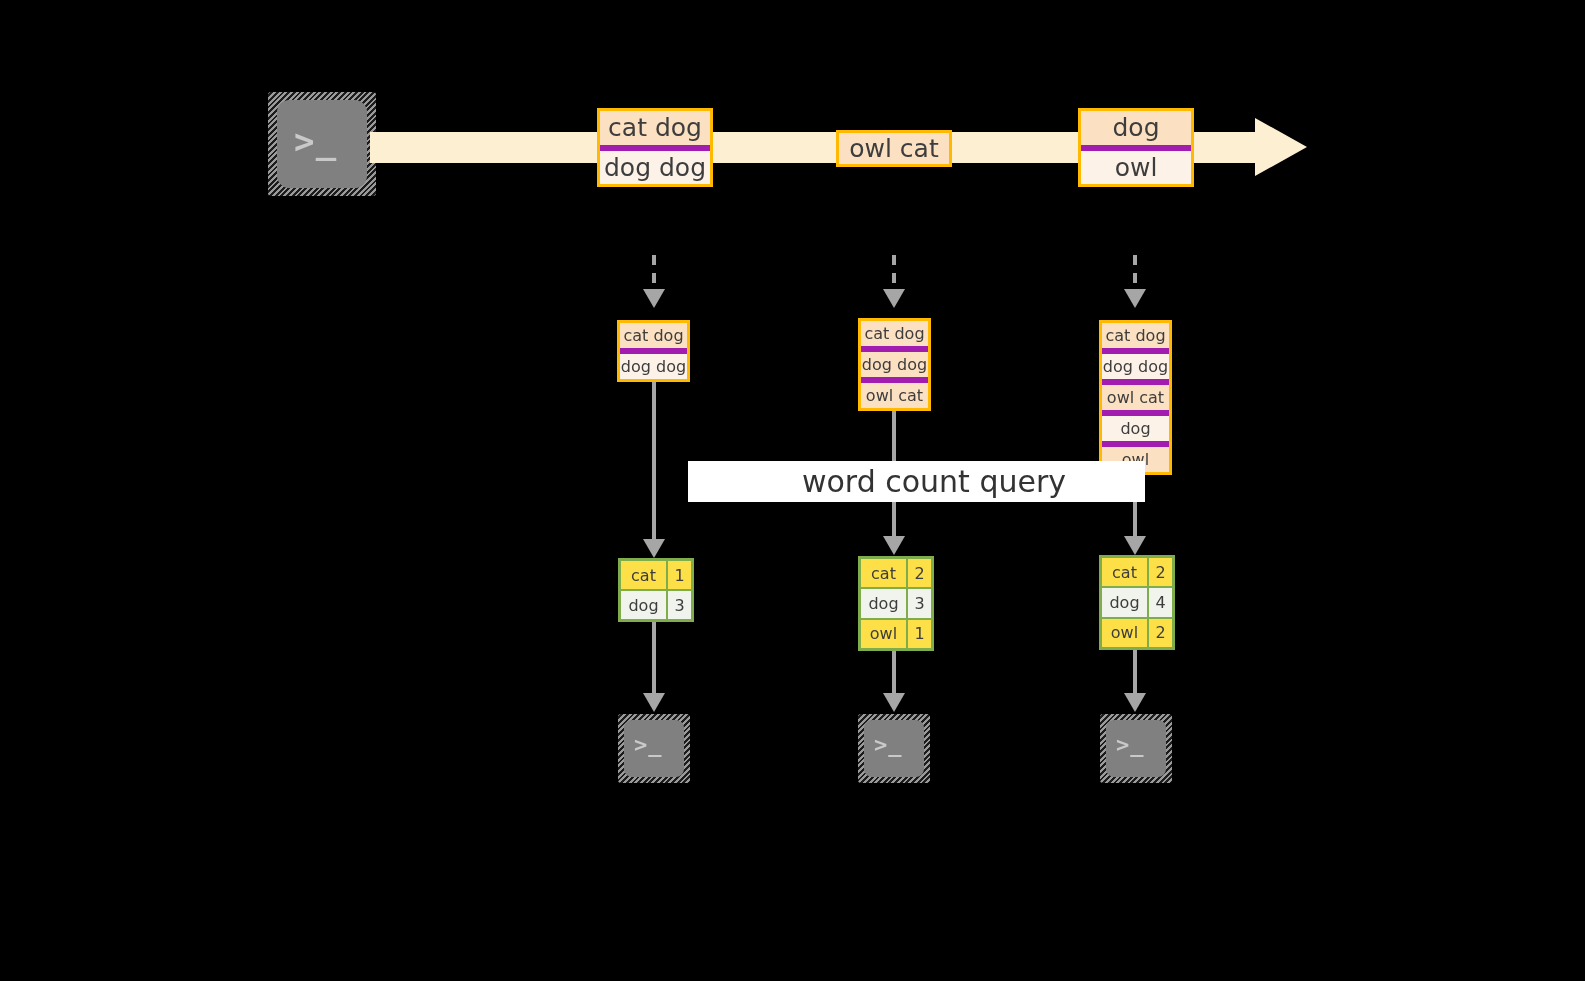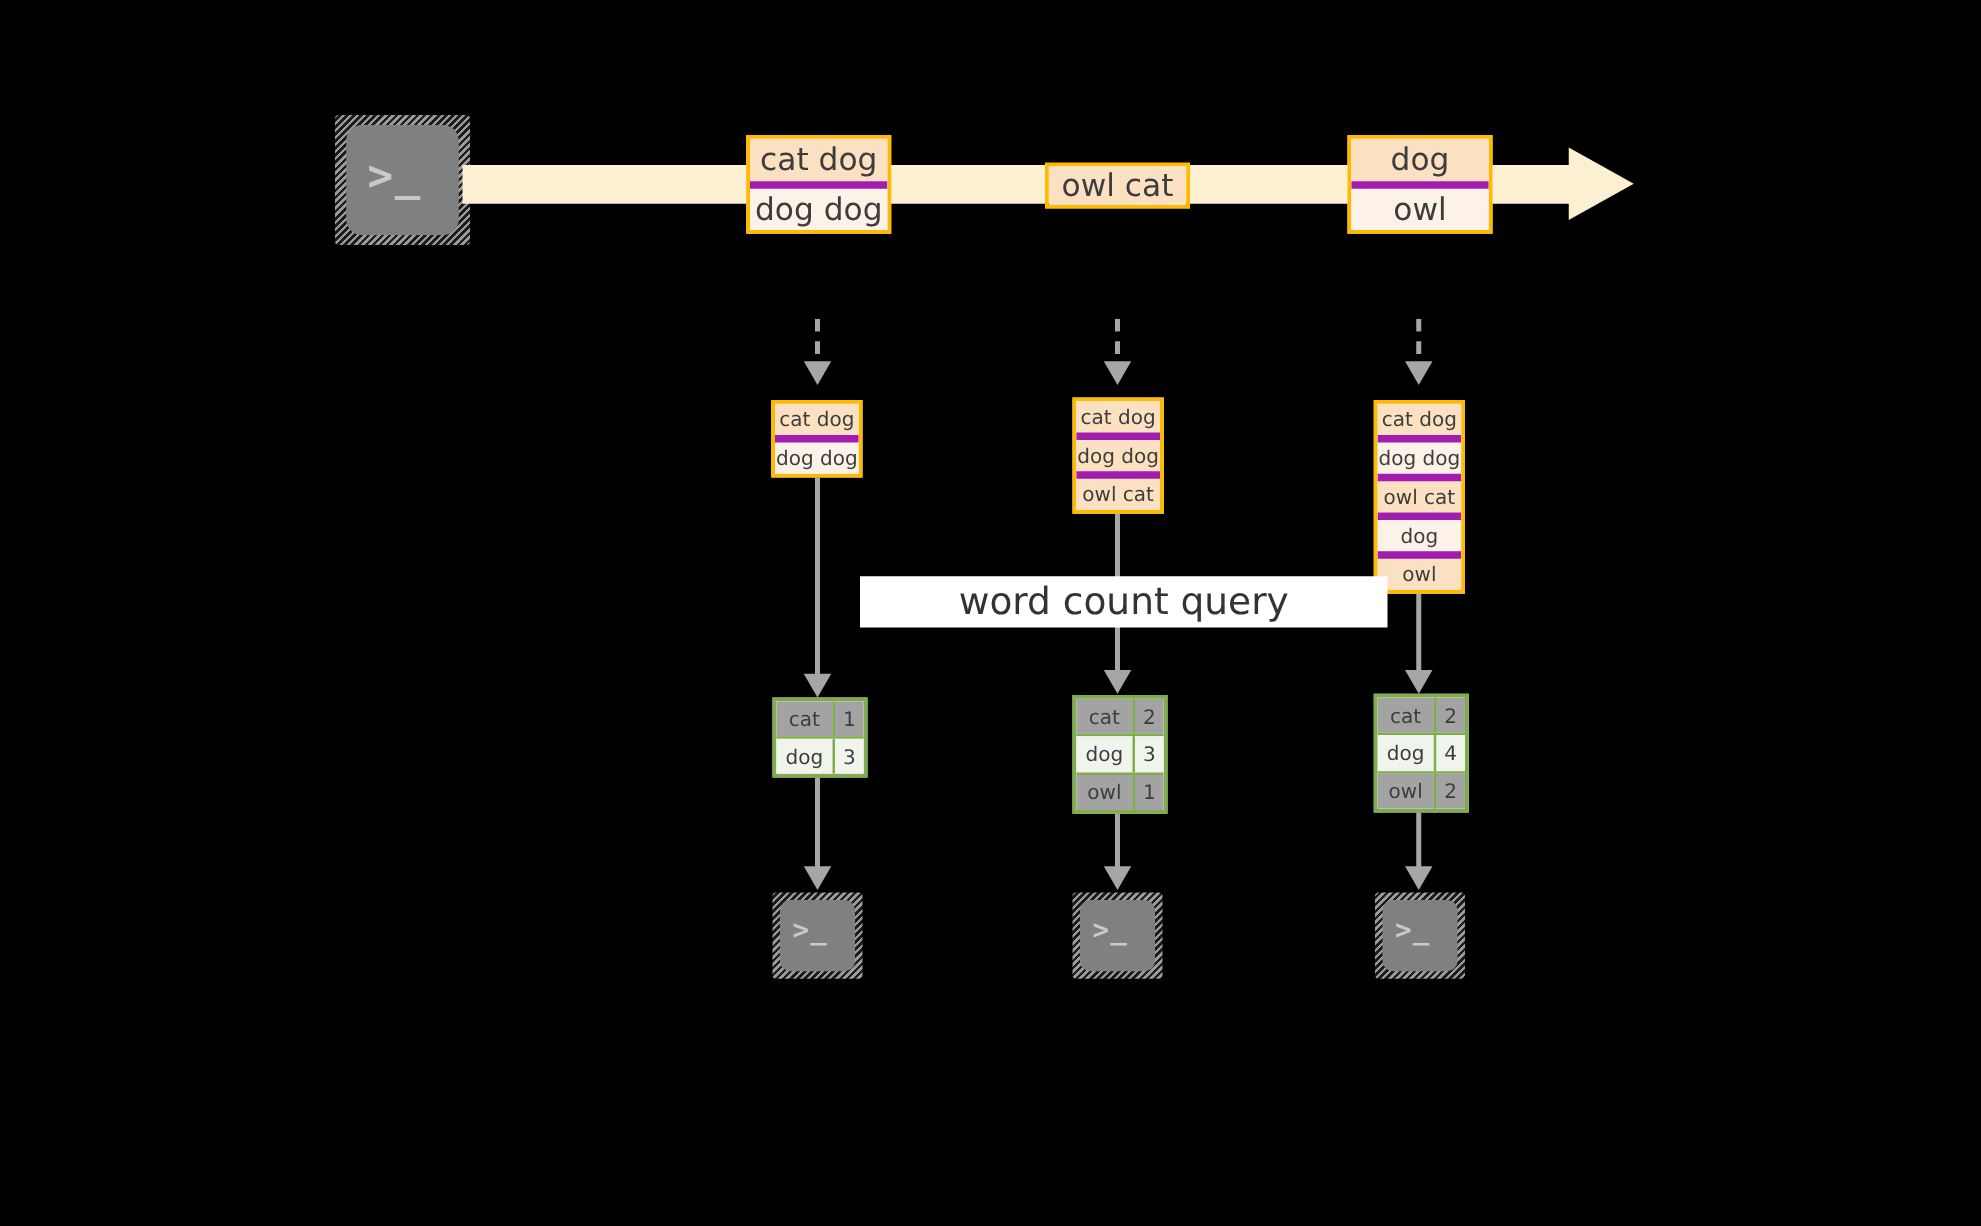--- a/index.html
+++ b/index.html
@@ -106,21 +106,21 @@
     display: flex;
     align-items: center;
     justify-content: center;
     font-size: 16px;
     color: #3d3d3d;
     box-sizing: border-box;
     white-space: nowrap;
   }
   .gbox .gc.word { width: 45px; }
   .gbox .gc.num  { width: 25px; border-left: 2px solid #80ad4b; }
-  .gbox .grow.shade .gc { background: #a3a3a3; }
+  .gbox .grow.shade .gc { background: #fde047; }
   .gbox .grow.light .gc { background: #f1f4ec; }
 
   
   .vline {
     position: absolute;
     width: 4px;
     background: #a6a6a6;
   }
   .vline.dashed {
     background: none;
@@ -136,20 +136,21 @@
     border-top: 19px solid #a6a6a6;
   }
 
   
   .band {
     position: absolute;
     background: #ffffff;
     display: flex;
     align-items: center;
     justify-content: center;
+    padding-left: 35px;
   }
   .band span {
     font-size: 30px;
     color: #333333;
     white-space: nowrap;
   }
 </style>
 </head>
 <body>
 

